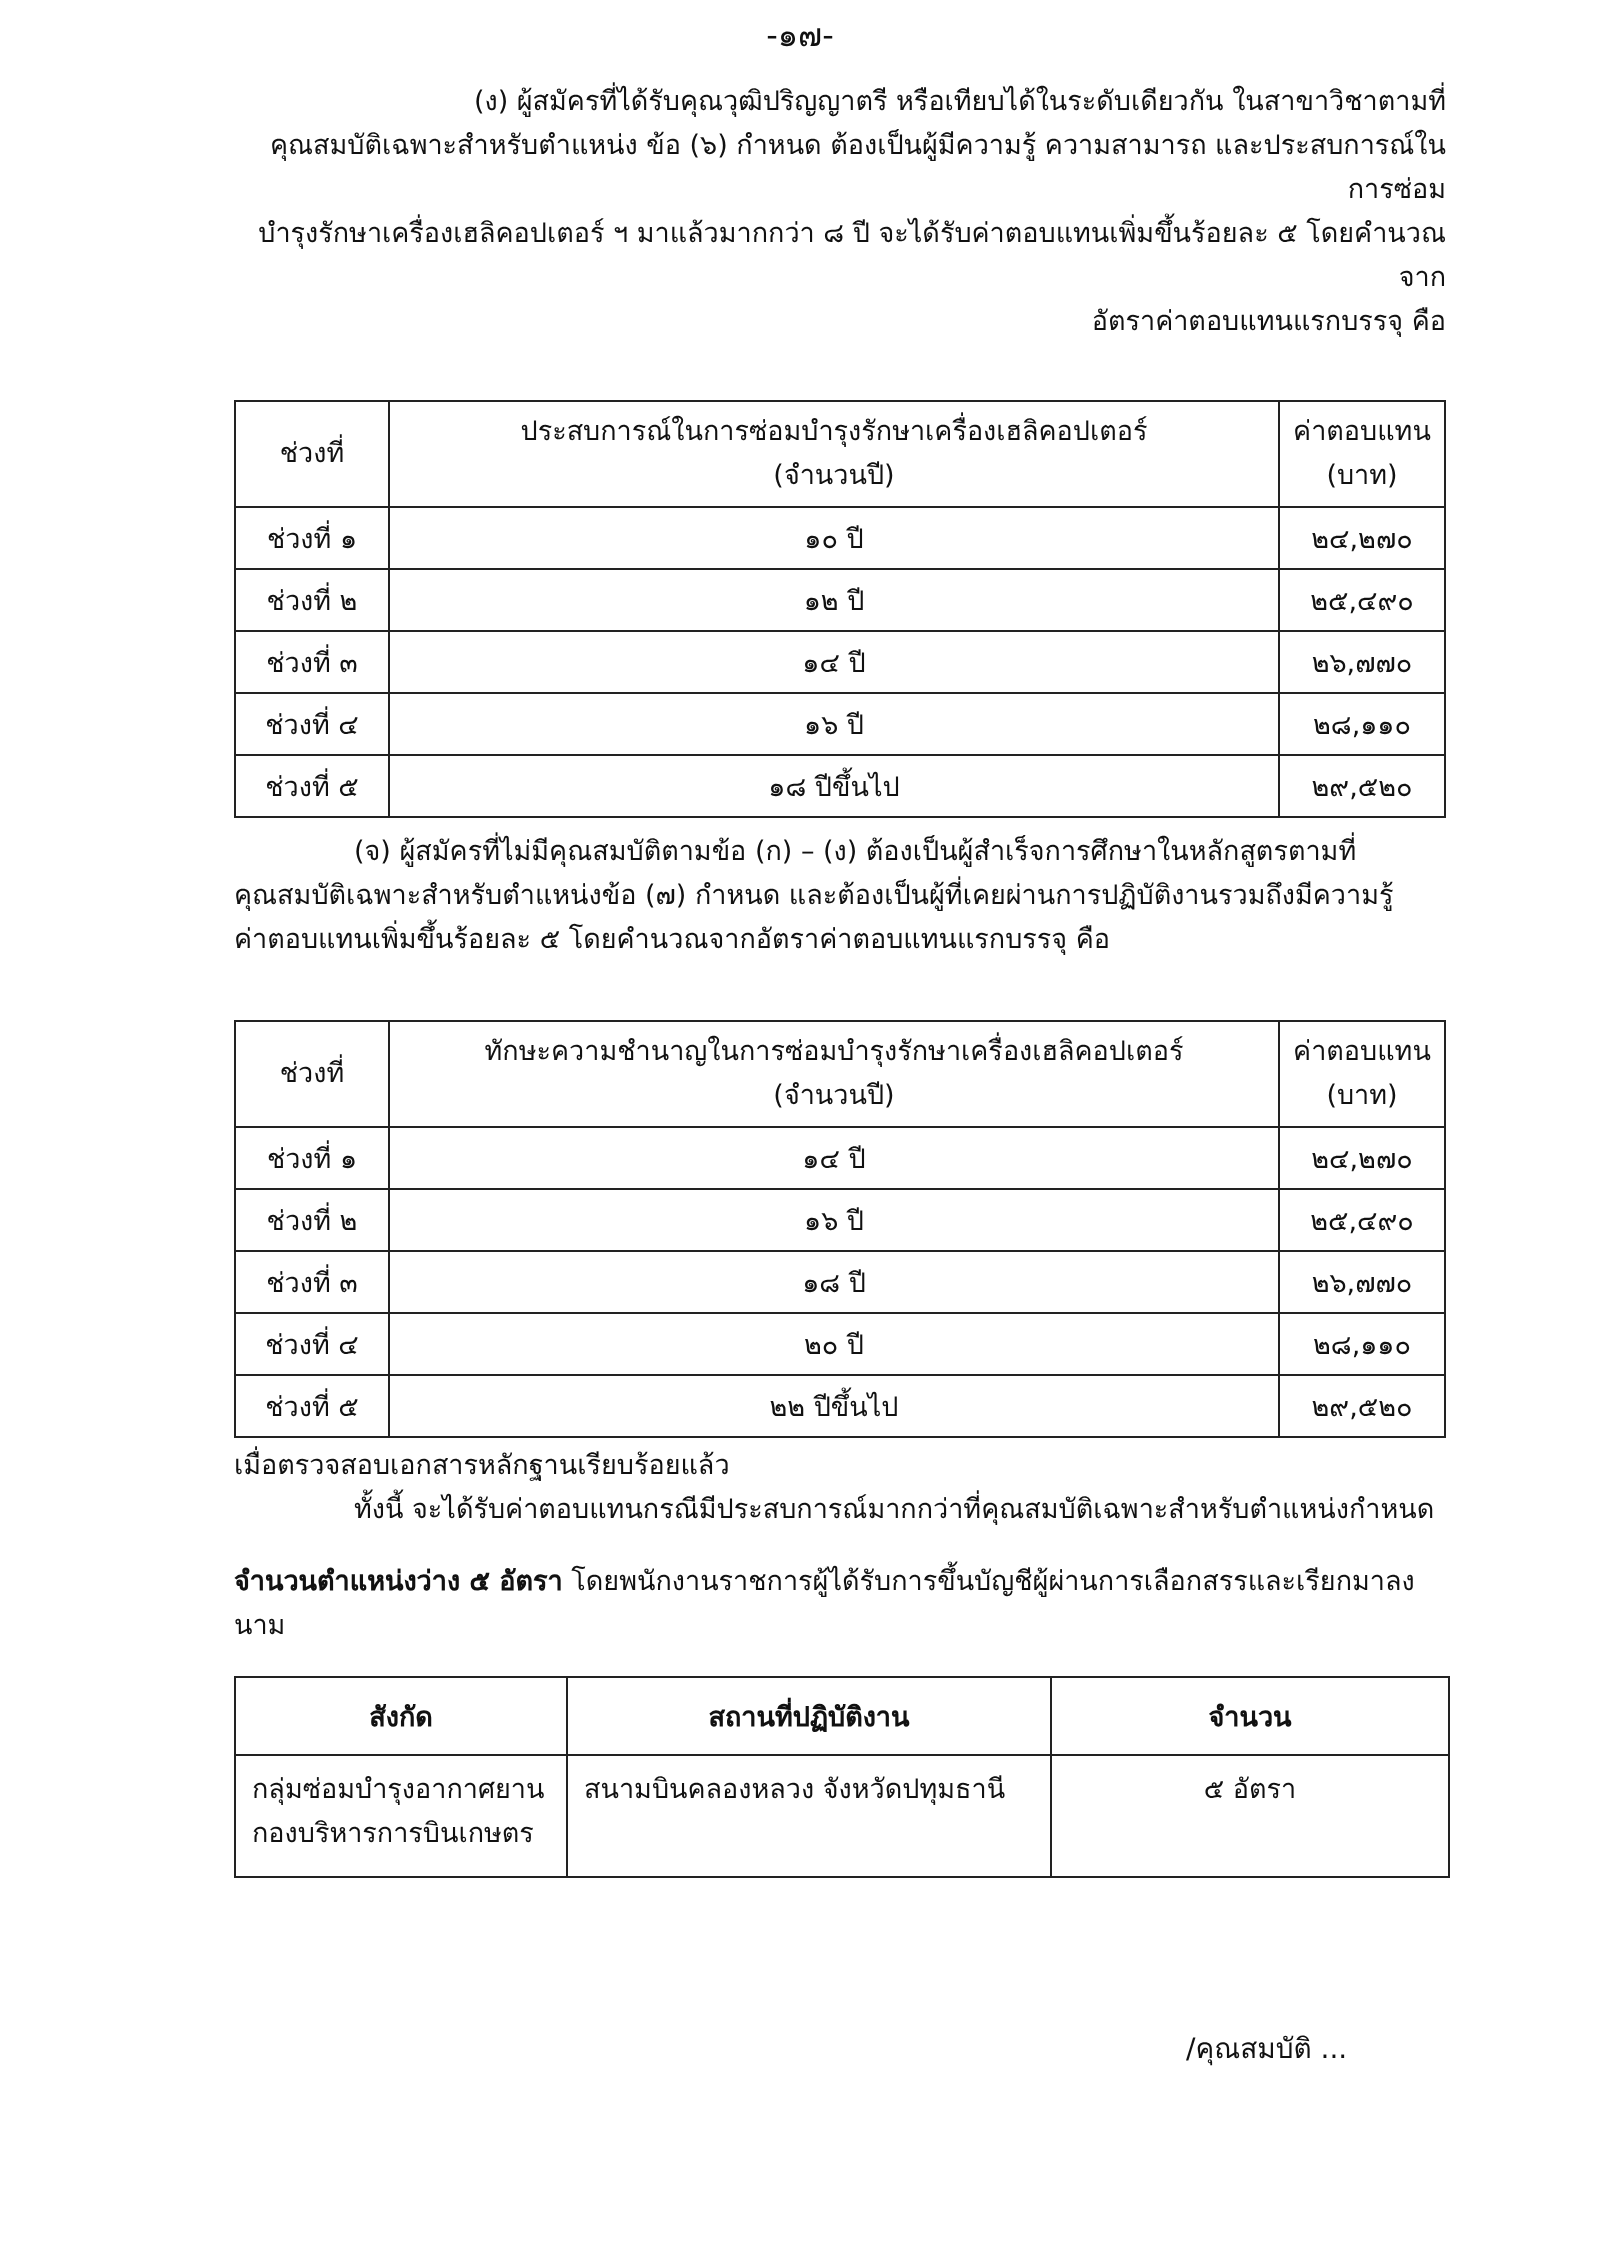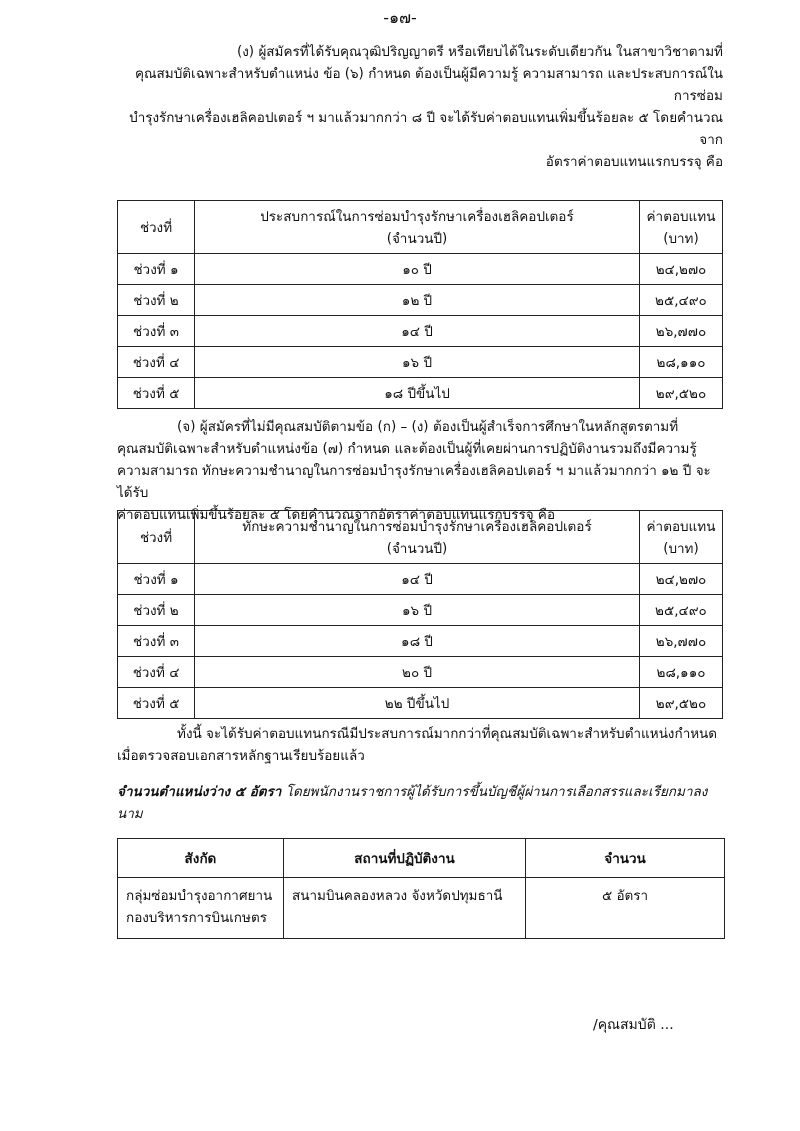--- a/index.html
+++ b/index.html
@@ -73,21 +73,20 @@
     <td>ช่วงที่ ๕</td>
     <td>๑๘ ปีขึ้นไป</td>
     <td>๒๙,๕๒๐</td>
   </tr>
 </tbody>
   </table>
 
 <div class="para" style="top:415px;">
   <div><span class="indent"></span><span>(จ) ผู้สมัครที่ไม่มีคุณสมบัติตามข้อ (ก) – (ง) ต้องเป็นผู้สำเร็จการศึกษาในหลักสูตรตามที่</span></div>
   <div>คุณสมบัติเฉพาะสำหรับตำแหน่งข้อ (๗) กำหนด และต้องเป็นผู้ที่เคยผ่านการปฏิบัติงานรวมถึงมีความรู้</div>
-  <div>ความสามารถ ทักษะความชำนาญในการซ่อมบำรุงรักษาเครื่องเฮลิคอปเตอร์ ฯ มาแล้วมากกว่า ๑๒ ปี จะได้รับ</div>
   <div>ค่าตอบแทนเพิ่มขึ้นร้อยละ ๕ โดยคำนวณจากอัตราค่าตอบแทนแรกบรรจุ คือ</div>
 </div>
 
 <table class="t-rate" style="top:510px;">
   <tbody>
       <tr>
     <th class="c1">ช่วงที่</th>
     <th>
       <div>ทักษะความชำนาญในการซ่อมบำรุงรักษาเครื่องเฮลิคอปเตอร์</div>
       <div>(จำนวนปี)</div>
@@ -119,25 +118,25 @@
   </tr>
   <tr>
     <td>ช่วงที่ ๕</td>
     <td>๒๒ ปีขึ้นไป</td>
     <td>๒๙,๕๒๐</td>
   </tr>
 </tbody>
   </table>
 
 <div class="para" style="top:722px;">
+  <div>เมื่อตรวจสอบเอกสารหลักฐานเรียบร้อยแล้ว</div>
   <div><span class="indent"></span><span>ทั้งนี้ จะได้รับค่าตอบแทนกรณีมีประสบการณ์มากกว่าที่คุณสมบัติเฉพาะสำหรับตำแหน่งกำหนด</span></div>
-  <div>เมื่อตรวจสอบเอกสารหลักฐานเรียบร้อยแล้ว</div>
 </div>
 
-<div class="para" style="top:780px;font-style:italic;">
+<div class="para" style="top:780px;">
   <div><b>จำนวนตำแหน่งว่าง  ๕  อัตรา</b><span>  โดยพนักงานราชการผู้ได้รับการขึ้นบัญชีผู้ผ่านการเลือกสรรและเรียกมาลงนาม</span></div>
 </div>
 
 <table class="t-loc">
   <tbody>
       <tr>
     <th class="c1">สังกัด</th>
     <th>สถานที่ปฏิบัติงาน</th>
     <th class="c3">จำนวน</th>
   </tr>

